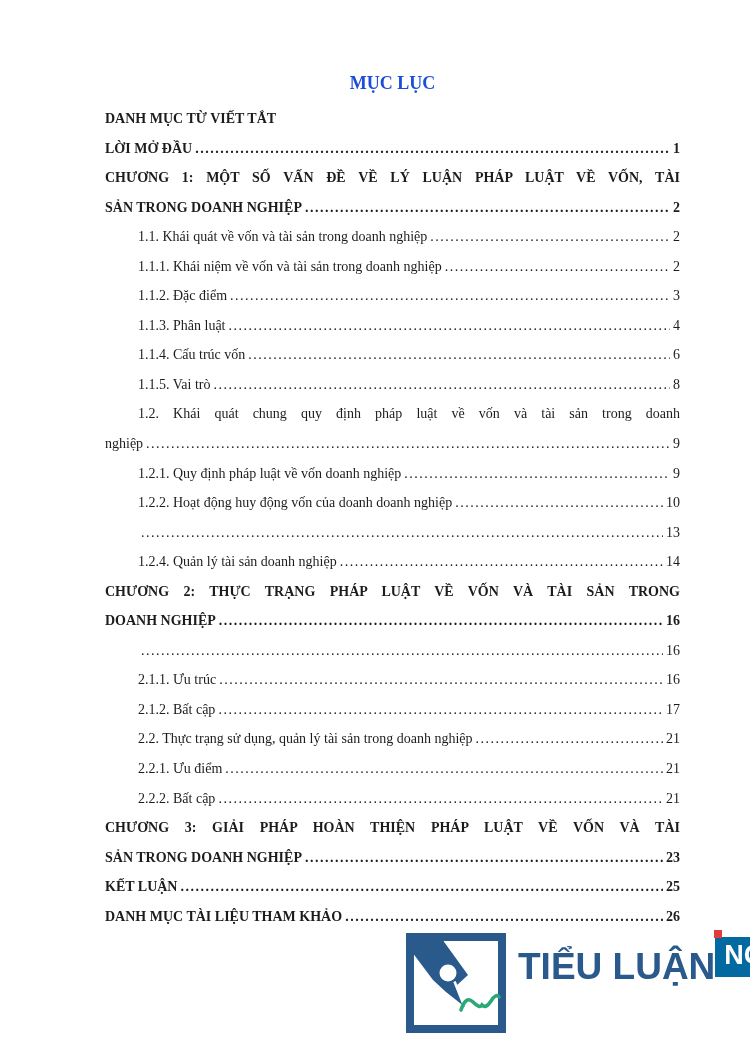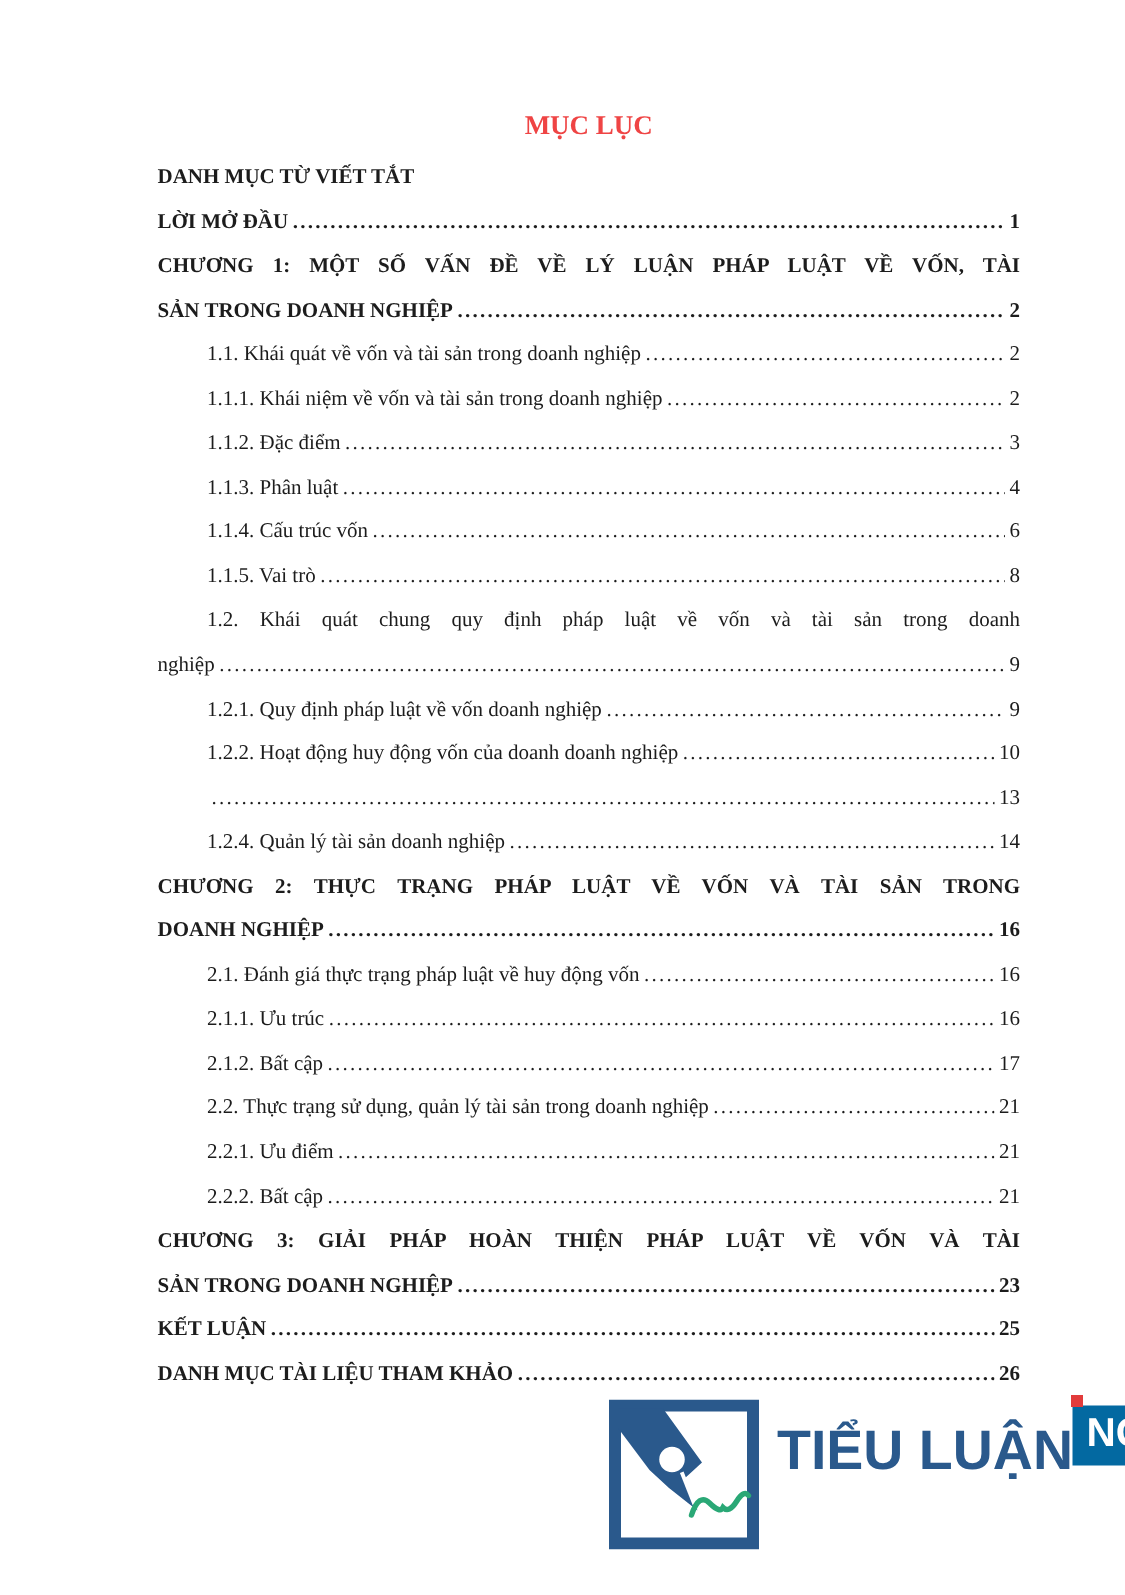--- a/index.html
+++ b/index.html
@@ -10,21 +10,21 @@
     color: #1c1c1c;
     position: relative;
     overflow: hidden;
   }
   .page { padding: 72px 70px 0 105px; }
 
   .doc-title {
     text-align: center;
     font-size: 18px;
     font-weight: bold;
-    color: #ef4444;
+    color: #1d4ed8;
     margin: 0 0 10px 0;
     line-height: 22px;
   }
 
   .toc { width: 575px; }
   .toc-row {
     display: flex;
     align-items: baseline;
     height: 29.55px;
     line-height: 29.55px;
@@ -170,21 +170,20 @@
       </div>
       <div class="toc-row bold justify">
         <span class="label">CHƯƠNG 2: THỰC TRẠNG PHÁP LUẬT VỀ VỐN VÀ TÀI SẢN TRONG</span>
       </div>
       <div class="toc-row bold">
         <span class="label">DOANH NGHIỆP</span>
         <span class="dots">............................................................................................................................................................................................................................................................................................................</span>
         <span class="pagenum">16</span>
       </div>
       <div class="toc-row indent">
-        <span class="label">2.1. Đánh giá thực trạng pháp luật về huy động vốn</span>
         <span class="dots">............................................................................................................................................................................................................................................................................................................</span>
         <span class="pagenum">16</span>
       </div>
       <div class="toc-row indent">
         <span class="label">2.1.1. Ưu trúc</span>
         <span class="dots">............................................................................................................................................................................................................................................................................................................</span>
         <span class="pagenum">16</span>
       </div>
       <div class="toc-row indent">
         <span class="label">2.1.2. Bất cập</span>

